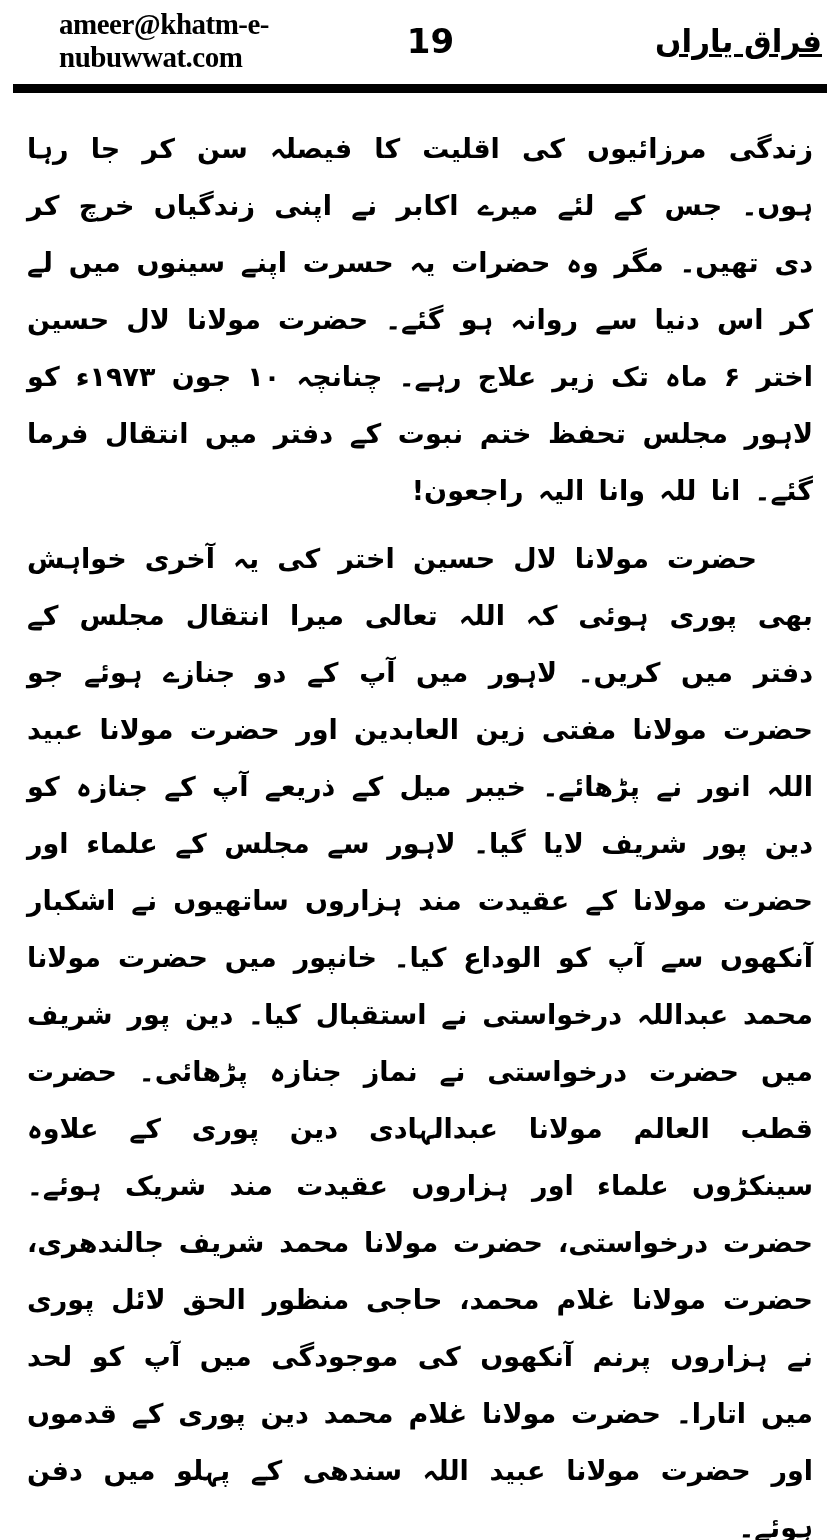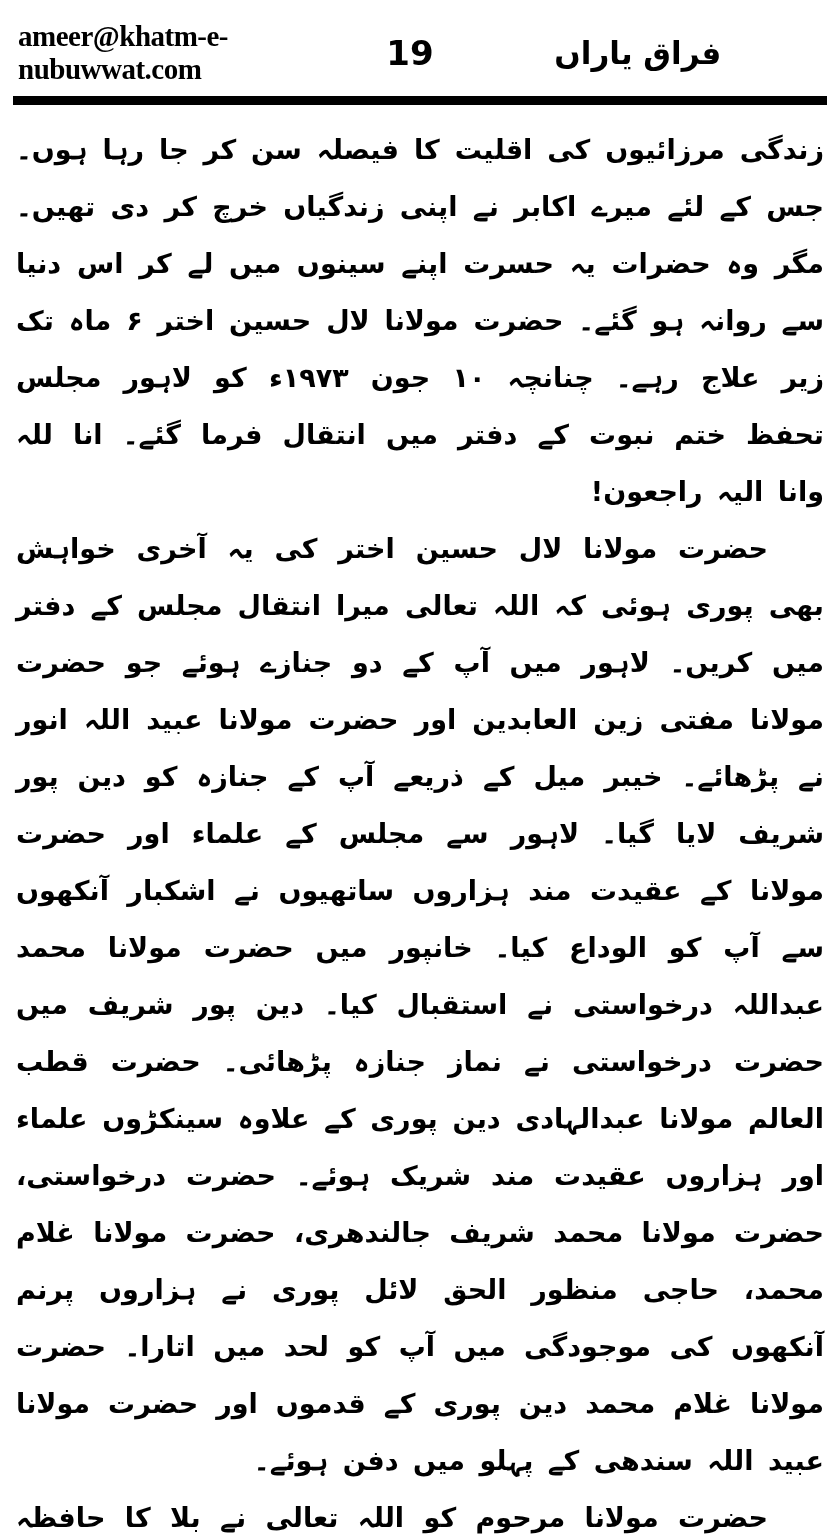--- a/index.html
+++ b/index.html
@@ -4,40 +4,41 @@
 <style>
   html,body{margin:0;padding:0;background:#ffffff;}
   .page{
     width:840px;height:1540px;background:#ffffff;color:#000000;
     box-sizing:border-box;display:flex;flex-direction:column;
     font-family:"DejaVu Sans",sans-serif;overflow:hidden;
   }
   
   .hdr{
     display:grid;grid-template-columns:1fr auto 1fr;align-items:center;
-    padding:20px 18px 4px 18px;
+    padding:8px 18px 4px 18px;
+    margin-left:41px;
   }
   .hdr-email{
     font-family:"Liberation Serif",serif;font-weight:bold;font-size:29px;
     letter-spacing:-0.5px;text-align:left;
   }
   .hdr-num{
     font-weight:bold;font-size:34px;padding:0 10px;transform:translateX(-10px);
   }
   .hdr-title{
-    direction:rtl;text-align:center;font-weight:bold;font-size:31px;
+    direction:rtl;text-align:right;font-weight:bold;font-size:31px;text-decoration:underline;
   }
   .rule{height:9px;background:#000;margin:6px 13px 0 13px;flex:none;}
   
   .body{
     flex:1;direction:rtl;padding:16px 16px 0 16px;
     font-size:27px;line-height:57px;font-weight:bold;
     text-align:justify;word-spacing:5px;
   }
-  .para{margin:0;text-align:justify;text-align-last:right;}
+  .para{margin:11px;text-align:justify;text-align-last:right;}
   .para.indent{text-indent:56px;}
 </style>
 </head>
 <body>
 
 <div class="page">
 
   <div class="hdr">
     <div class="hdr-email">ameer@khatm-e-nubuwwat.com</div>
     <div class="hdr-num">19</div>

